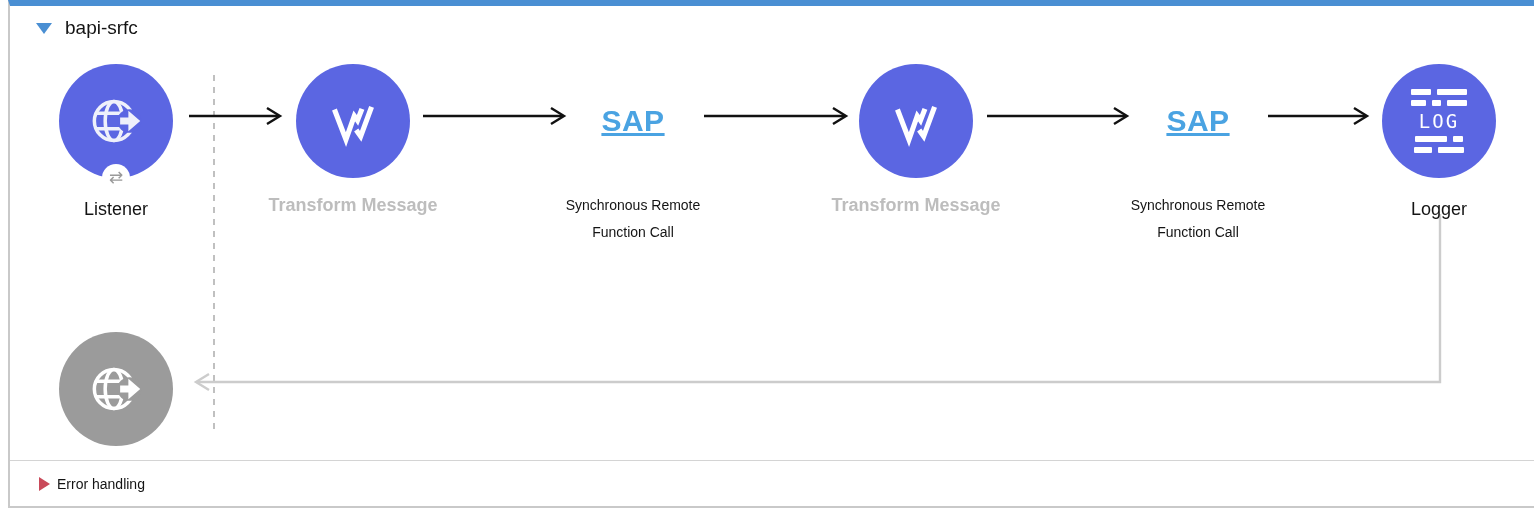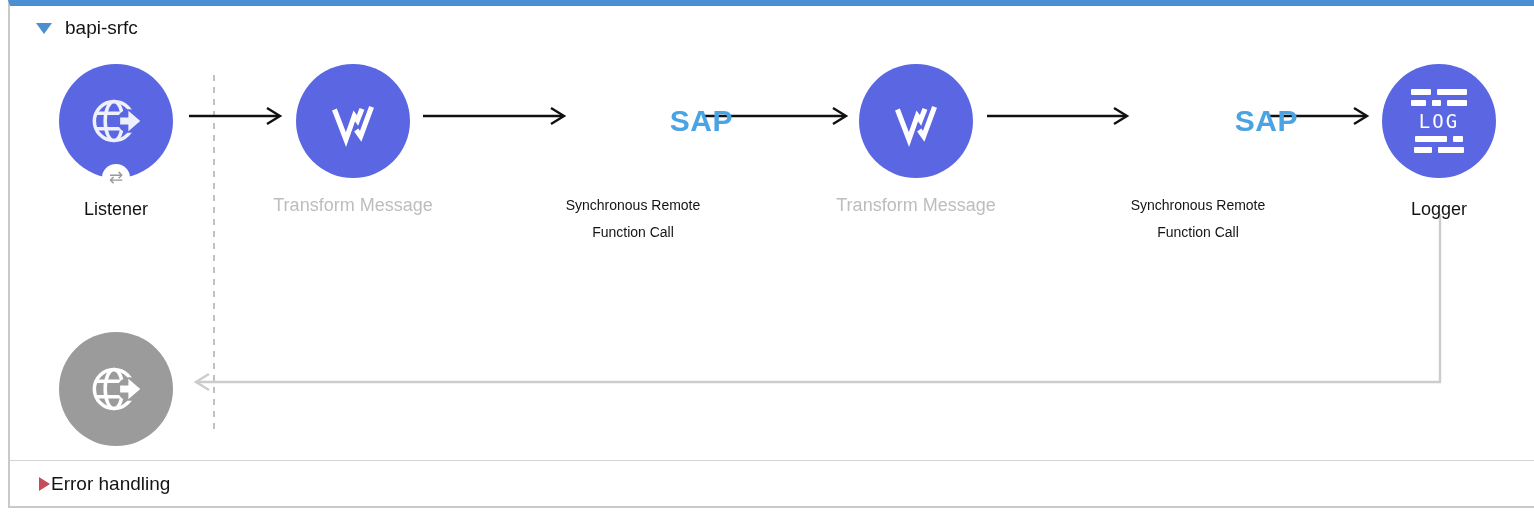--- a/index.html
+++ b/index.html
@@ -26,35 +26,35 @@
   .node{position:absolute;}
   .node-circle{width:114px;height:114px;border-radius:50%;display:flex;align-items:center;
     justify-content:center;position:relative;cursor:pointer;}
   .purple{background:var(--node-purple);color:var(--node-purple);}
   .gray{background:var(--node-gray);color:var(--node-gray);}
   .globe{width:66px;height:66px;}
   .dw{width:64px;height:64px;}
   .badge{position:absolute;left:50%;bottom:-14px;transform:translateX(-50%);width:28px;height:28px;
     border-radius:50%;background:#fff;color:#9a9a9a;font-size:17px;line-height:27px;text-align:center;}
   .label{position:absolute;width:240px;text-align:center;font-size:18px;color:var(--ink);line-height:30px;}
-  .label .type{color:var(--muted);}
+  .label .type{color:var(--muted);font-weight:bold;}
   .label .name{color:var(--ink);}
-  .sap-node{position:absolute;width:200px;text-align:right;font-size:30px;font-weight:bold;
-    letter-spacing:.5px;color:var(--sap-blue);cursor:pointer;}
+  .sap-node{position:absolute;width:200px;text-align:center;font-size:30px;font-weight:bold;
+    letter-spacing:.5px;color:var(--sap-blue);cursor:pointer;text-decoration:underline;}
   .sap-label{position:absolute;width:160px;text-align:center;font-size:14px;line-height:27px;color:var(--ink);}
   .log-icon{width:58px;display:flex;flex-direction:column;gap:5px;}
   .log-row{display:flex;gap:6px;justify-content:center;}
   .log-bar{height:6px;background:#fff;border-radius:1px;}
   .log-text{color:#fff;font-family:"DejaVu Sans Mono",monospace;font-size:19px;line-height:20px;
     letter-spacing:2px;text-align:center;}
   .error-section{position:absolute;left:0;right:0;bottom:0;height:46px;border-top:1px solid #d4d4d4;
     display:flex;align-items:center;cursor:pointer;background:#fff;}
   .tri-right{width:0;height:0;margin-left:29px;border-top:7px solid transparent;
     border-bottom:7px solid transparent;border-left:11px solid var(--tri-red);}
-  .error-label{margin-left:1px;font-size:19px;color:var(--ink);}
+  .error-label{margin-left:7px;font-size:14px;color:var(--ink);}
 </style>
 </head>
 <body>
 
 <div class="stage">
   <div class="canvas">
 
     <div class="flow-header">
       <div class="tri-down"></div>
       <div class="flow-title">bapi-srfc</div>

